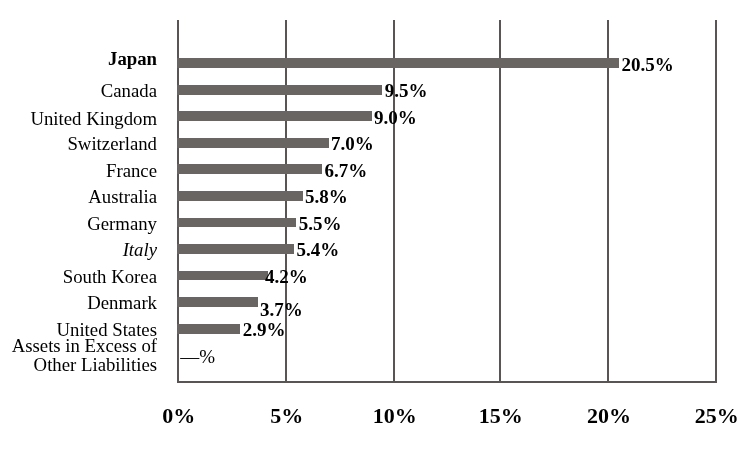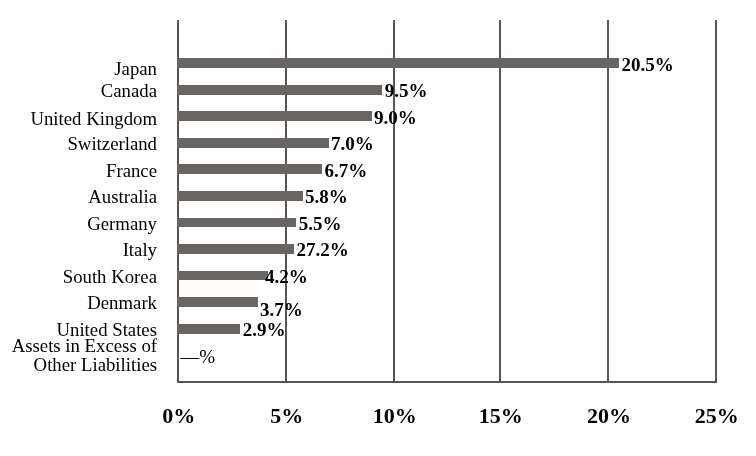--- a/index.html
+++ b/index.html
@@ -44,33 +44,33 @@
   <div class="bar" style="left: 177px; top: 323.75px; width: 63.408px; height: 9.8px; background: rgb(104, 101, 99);"></div>
   <div class="emdash-label" style="left: 180.3px; top: 347.705px;">—%</div>
 
   <div class="val-label" style="left: 621.46px; top: 55.6px;">20.5%</div>
   <div class="val-label" style="left: 384.74px; top: 82.155px;">9.5%</div>
   <div class="val-label" style="left: 373.98px; top: 108.71px;">9.0%</div>
   <div class="val-label" style="left: 330.94px; top: 135.265px;">7.0%</div>
   <div class="val-label" style="left: 324.484px; top: 161.82px;">6.7%</div>
   <div class="val-label" style="left: 305.116px; top: 188.375px;">5.8%</div>
   <div class="val-label" style="left: 298.66px; top: 214.93px;">5.5%</div>
-  <div class="val-label" style="left: 296.508px; top: 241.485px;">27.2%</div>
+  <div class="val-label" style="left: 296.508px; top: 241.485px;">5.4%</div>
   <div class="val-label" style="left: 265px; top: 268.04px;">4.2%</div>
   <div class="val-label" style="left: 259.924px; top: 301px;">3.7%</div>
   <div class="val-label" style="left: 242.708px; top: 321.15px;">2.9%</div>
 
-  <div class="cat-label" style="right: 599px; top: 60px;">Japan</div>
+  <div class="cat-label" style="right: 599px; top: 50px; font-weight: bold;">Japan</div>
   <div class="cat-label" style="right: 599px; top: 81.955px; margin-left: 36px;">Canada</div>
   <div class="cat-label" style="right: 599px; top: 110px;">United Kingdom</div>
   <div class="cat-label" style="right: 599px; top: 135.065px;">Switzerland</div>
   <div class="cat-label" style="right: 599px; top: 161.62px;">France</div>
   <div class="cat-label" style="right: 599px; top: 188.175px;">Australia</div>
   <div class="cat-label" style="right: 599px; top: 214.73px;">Germany</div>
-  <div class="cat-label" style="right: 599px; top: 241.285px;">Italy</div>
+  <div class="cat-label" style="right: 599px; top: 241.285px; font-style: italic;">Italy</div>
   <div class="cat-label" style="right: 599px; top: 267.84px;">South Korea</div>
   <div class="cat-label" style="right: 599px; top: 294.395px;">Denmark</div>
   <div class="cat-label wrap" style="right: 599px; width: 152px; top: 336.805px;">Assets in Excess of Other Liabilities</div>
   <div class="cat-label" style="right: 599px; top: 320.95px;">United States</div>
 
   <div class="tick-label" style="left: 118.8px; width: 120px; top: 405.3px;">0%</div>
   <div class="tick-label" style="left: 226.8px; width: 120px; top: 405.3px;">5%</div>
   <div class="tick-label" style="left: 334.8px; width: 120px; top: 405.3px;">10%</div>
   <div class="tick-label" style="left: 440.8px; width: 120px; top: 405.3px;">15%</div>
   <div class="tick-label" style="left: 549px; width: 120px; top: 405.3px;">20%</div>

